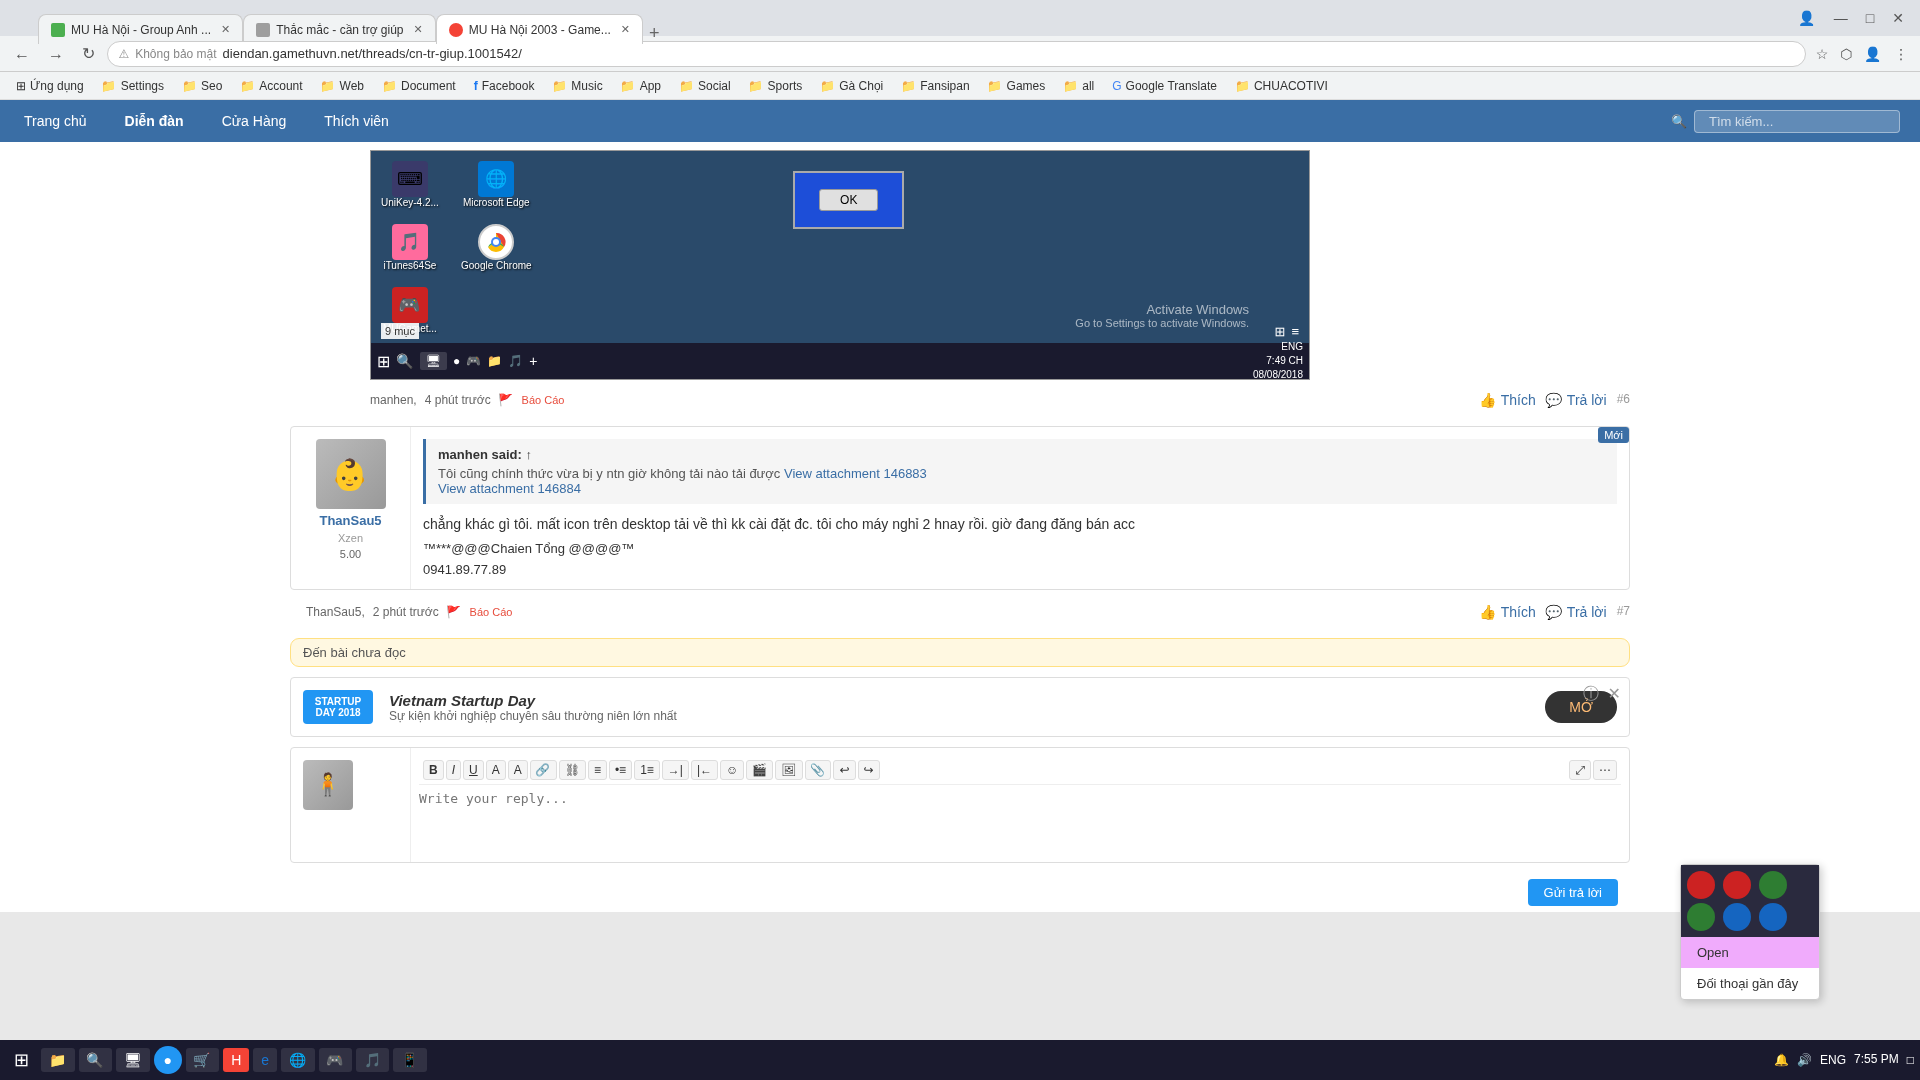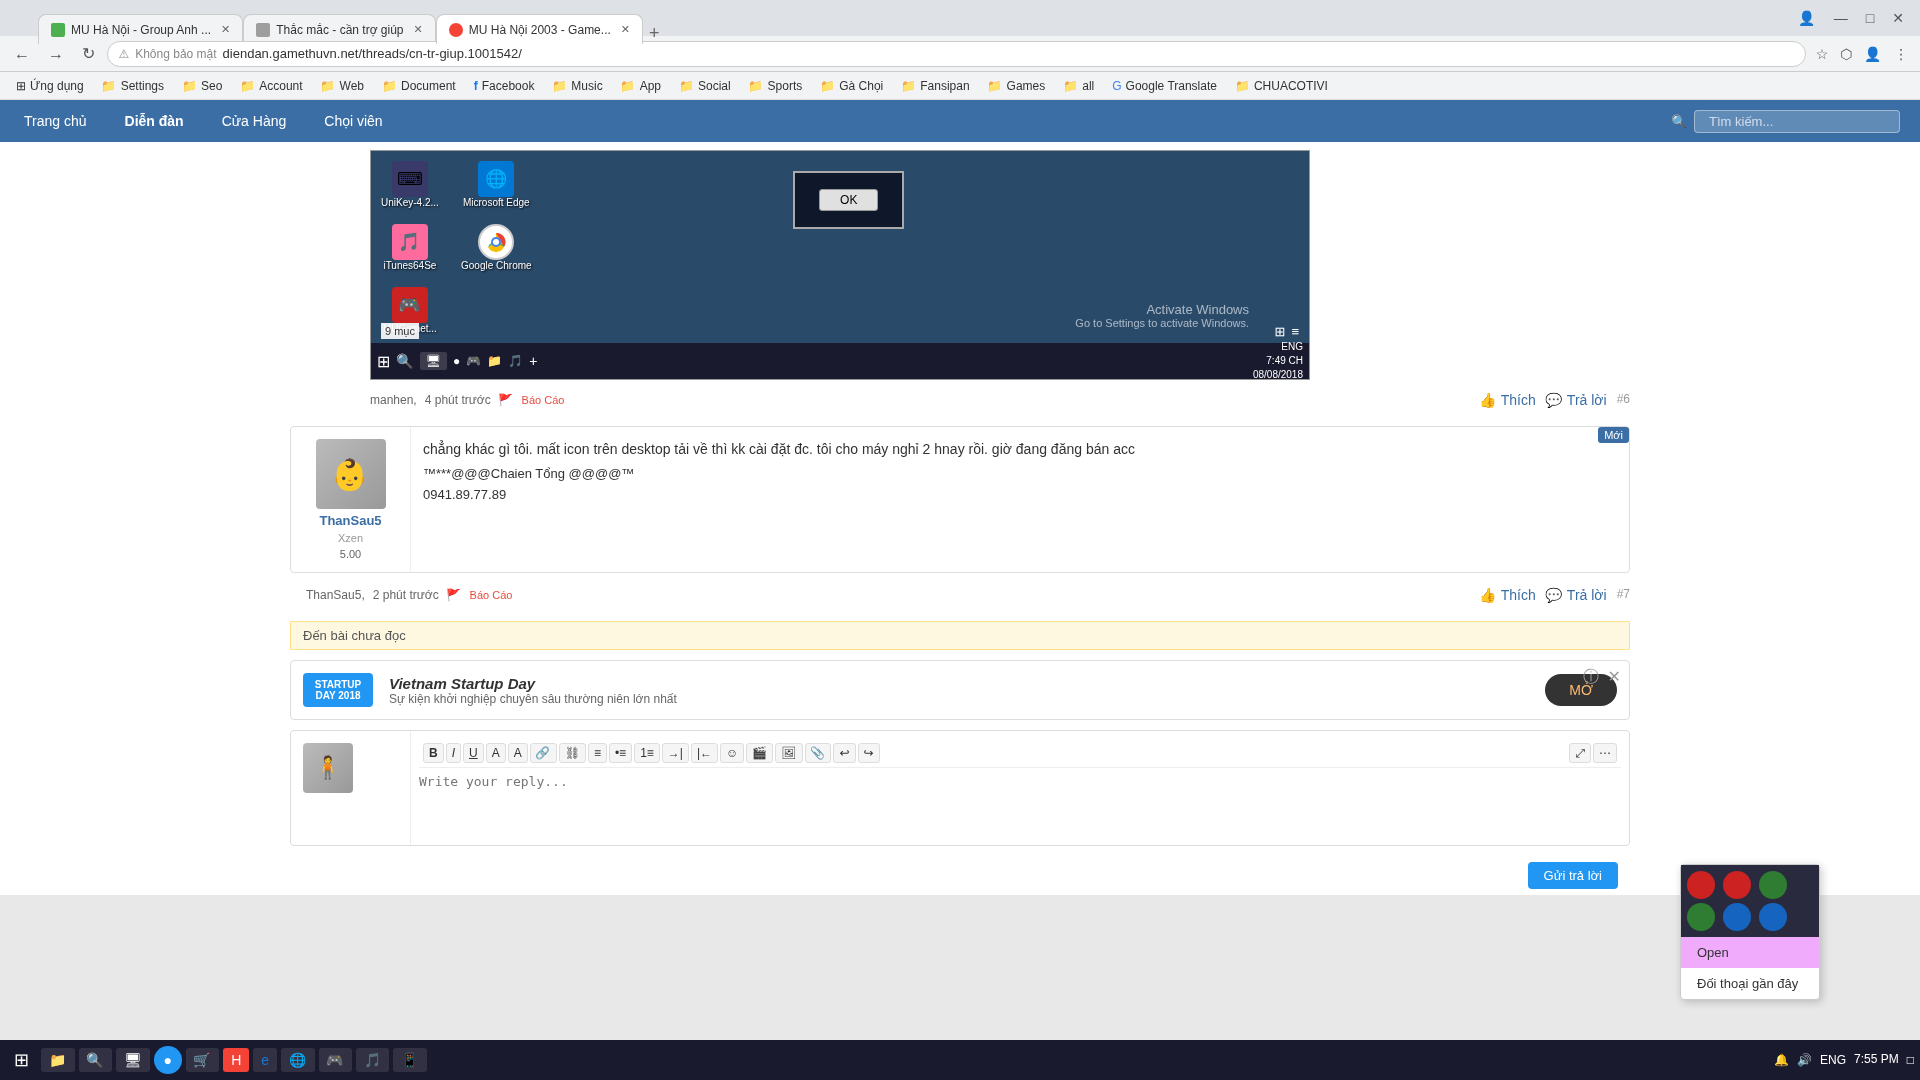--- a/index.html
+++ b/index.html
@@ -217,21 +217,21 @@
       top: 0;
     }
 
     .unread-divider {
       background: #fff8e1;
       border: 1px solid #ffe082;
       padding: 6px 12px;
       font-size: 13px;
       color: #555;
       margin: 10px 0;
-      border-radius: 1px;
+      border-radius: 9px;
     }
 
     
     .ad-banner {
       background: #fff;
       border: 1px solid #ddd;
       border-radius: 4px;
       padding: 12px;
       margin: 10px 0;
       display: flex;
@@ -493,21 +493,21 @@
       <span>CHUACOTIVI</span>
     </div>
   </div>
 
   <div>
 
     <div class="site-header">
       <span class="site-nav-item">Trang chủ</span>
       <span class="site-nav-item" style="font-weight:bold;">Diễn đàn</span>
       <span class="site-nav-item">Cửa Hàng</span>
-      <span class="site-nav-item">Chọi viên</span>
+      <span class="site-nav-item">Thích viên</span>
       <div class="site-search">
         <span>🔍</span>
         <input type="text" placeholder="Tìm kiếm..." style="">
       </div>
     </div>
 
     <div class="main-content">
       <div class="content-wrapper">
 
         <div style="position:relative; margin: 8px 0;">
@@ -541,21 +541,21 @@
                     <path d="M14 5 L22 19 A9 9 0 0 1 6 19 L14 14 Z" fill="#FBBC05"></path>
                     <path d="M6 19 A9 9 0 0 1 22 19 L14 14 Z" fill="#34A853"></path>
                     <circle cx="14" cy="14" r="5" fill="#4285F4"></circle>
                     <circle cx="14" cy="14" r="3" fill="#fff"></circle>
                   </svg>
                 </div>
                 <span style="color:#fff;font-size:10px;text-shadow:1px 1px 2px #000;">Google Chrome</span>
               </div>
             </div>
 
-            <div style="position:absolute;top:20px;left:45%;background:#0f172a;border:2px solid #aaa;padding:16px 24px;display:flex;flex-direction:column;align-items:flex-start;gap:12px;">
+            <div style="position:absolute;top:20px;left:45%;background:#1d4ed8;border:2px solid #aaa;padding:16px 24px;display:flex;flex-direction:column;align-items:flex-start;gap:12px;">
               <button style="background:#e0e0e0;border:1px solid #999;border-radius:3px;padding:3px 20px;cursor:pointer;font-size:12px;">OK</button>
             </div>
 
             <div style="position:absolute;right:60px;bottom:50px;color:rgba(255,255,255,0.6);font-size:13px;text-align:right;">
               <div>Activate Windows</div>
               <div style="font-size:11px;">Go to Settings to activate Windows.</div>
             </div>
 
             <div style="position:absolute;bottom:40px;left:10px;color:#333;font-size:11px;background:rgba(255,255,255,0.9);padding:2px 4px;">9 mục</div>
 
@@ -598,20 +598,25 @@
           <div class="new-badge">Mới</div>
           <div class="reply-sidebar">
             <div class="avatar">
               <div class="avatar-img">👶</div>
             </div>
             <span class="username">ThanSau5</span>
             <span class="user-rank">Xzen</span>
             <span class="user-score">5.00</span>
           </div>
           <div class="reply-content">
+            <div class="quote-box">
+              <div class="quote-author">manhen said: ↑</div>
+              <div>Tôi cũng chính thức vừa bị y ntn giờ không tải nào tải được <span class="quote-link">View attachment 146883</span></div>
+              <div><span class="quote-link">View attachment 146884</span></div>
+            </div>
             <div class="post-text">chẳng khác gì tôi. mất icon trên desktop tải về thì kk cài đặt đc. tôi cho máy nghỉ 2 hnay rồi. giờ đang đăng bán acc</div>
             <div class="post-contact">™***@@@Chaien Tổng @@@@™</div>
             <div class="post-contact">0941.89.77.89</div>
           </div>
         </div>
 
         <div class="post-meta" style="margin-left:16px;">
           <span>ThanSau5,</span>
           <span>2 phút trước</span>
           <span>🚩</span>

